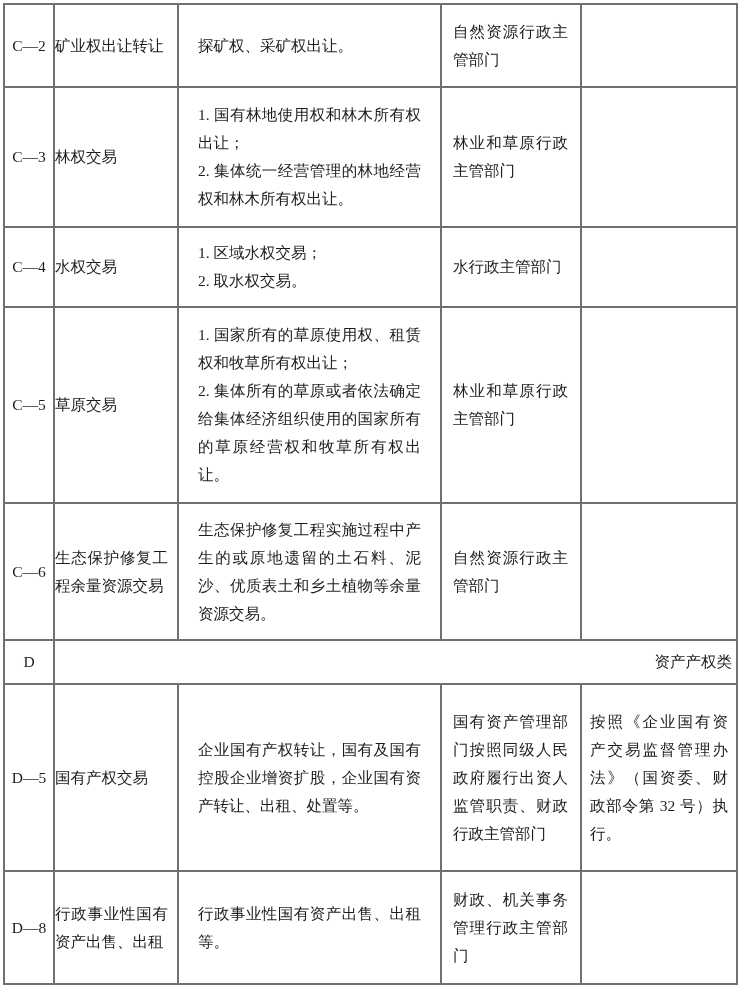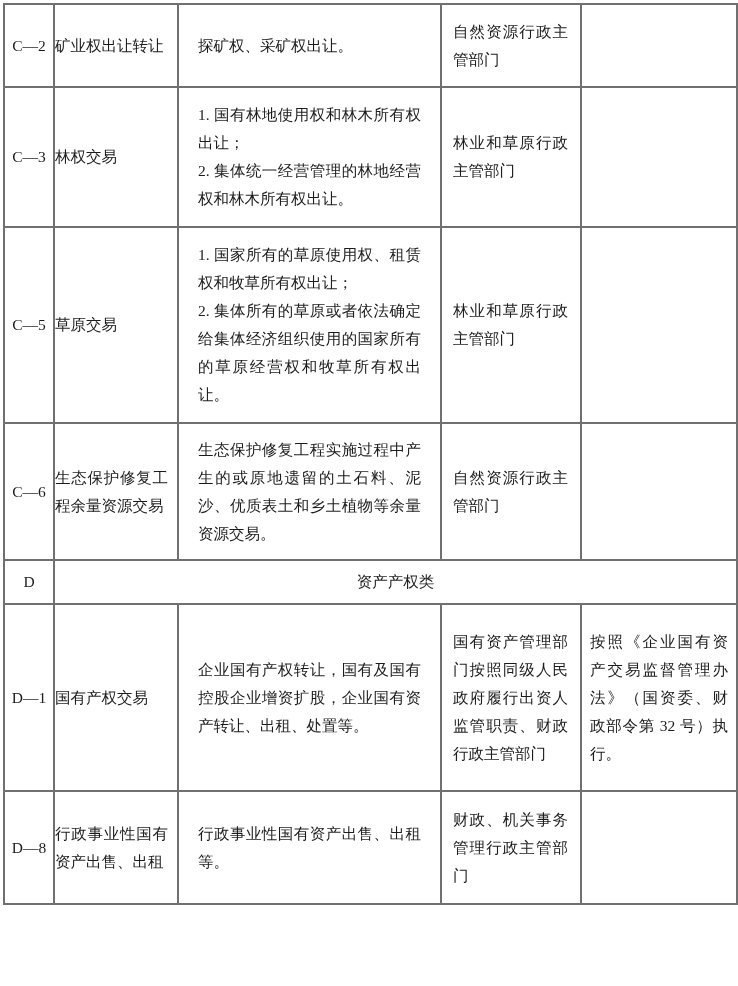--- a/index.html
+++ b/index.html
@@ -44,22 +44,22 @@
   }
   td.dept {
     padding: 4px 12px 4px 11px;
     text-align: justify;
   }
   td.note {
     padding: 16px 8px;
     text-align: justify;
   }
   td.section-title {
-    text-align: center;
-    padding: 2px 20px;
+    text-align: right;
+    padding: 2px 4px;
   }
 </style>
 </head>
 <body>
 
 <table class="doc-table">
   <colgroup>
     <col style="width:50px">
     <col style="width:124px">
     <col style="width:263px">
@@ -78,20 +78,28 @@
 
   <tr style="height:140px">
     <td class="code">C—3</td>
     <td class="name">林权交易</td>
     <td class="desc">1. 国有林地使用权和林木所有权出让；
 2. 集体统一经营管理的林地经营权和林木所有权出让。</td>
     <td class="dept">林业和草原行政主管部门</td>
     <td class="note"></td>
   </tr>
 
+  <tr style="height:80px">
+    <td class="code">C—4</td>
+    <td class="name">水权交易</td>
+    <td class="desc">1. 区域水权交易；
+2. 取水权交易。</td>
+    <td class="dept">水行政主管部门</td>
+    <td class="note"></td>
+  </tr>
 
   <tr style="height:196px">
     <td class="code">C—5</td>
     <td class="name">草原交易</td>
     <td class="desc">1. 国家所有的草原使用权、租赁权和牧草所有权出让；
 2. 集体所有的草原或者依法确定给集体经济组织使用的国家所有的草原经营权和牧草所有权出让。</td>
     <td class="dept">林业和草原行政主管部门</td>
     <td class="note"></td>
   </tr>
 
@@ -102,21 +110,21 @@
     <td class="dept">自然资源行政主管部门</td>
     <td class="note"></td>
   </tr>
 
   <tr style="height:44px">
     <td class="code">D</td>
     <td class="section-title" colspan="4">资产产权类</td>
   </tr>
 
   <tr style="height:187px">
-    <td class="code">D—1</td>
+    <td class="code">D—5</td>
     <td class="name">国有产权交易</td>
     <td class="desc">企业国有产权转让，国有及国有控股企业增资扩股，企业国有资产转让、出租、处置等。</td>
     <td class="dept">国有资产管理部门按照同级人民政府履行出资人监管职责、财政行政主管部门</td>
     <td class="note">按照《企业国有资产交易监督管理办法》（国资委、财政部令第 32 号）执行。</td>
   </tr>
 
   <tr style="height:113px">
     <td class="code">D—8</td>
     <td class="name">行政事业性国有资产出售、出租</td>
     <td class="desc">行政事业性国有资产出售、出租等。</td>

